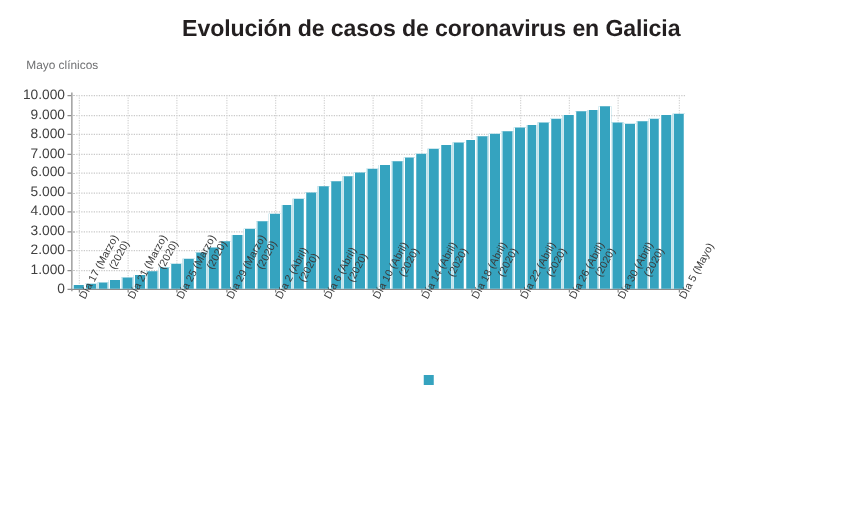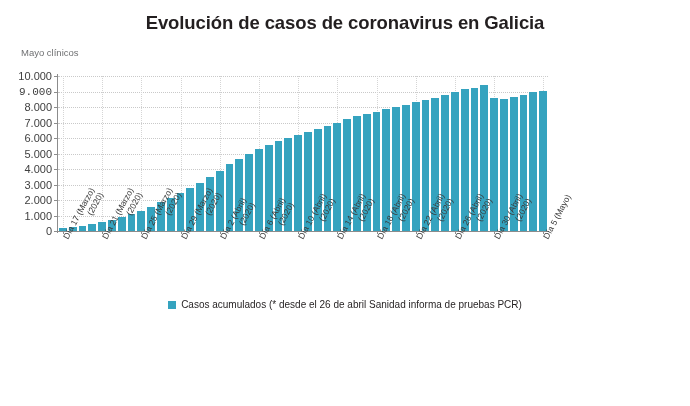--- a/index.html
+++ b/index.html
@@ -185,21 +185,21 @@
       <div class="bar" title="Día 1 (Mayo) (2020): 8500" style="left: 441px; width: 9.8px; height: 131.75px; background: rgb(53, 163, 191);"></div>
       <div class="bar" title="Día 2 (Mayo) (2020): 8650" style="left: 450.8px; width: 9.8px; height: 134.075px; background: rgb(53, 163, 191);"></div>
       <div class="bar" title="Día 3 (Mayo) (2020): 8800" style="left: 460.6px; width: 9.8px; height: 136.4px; background: rgb(53, 163, 191);"></div>
       <div class="bar" title="Día 4 (Mayo) (2020): 8950" style="left: 470.4px; width: 9.8px; height: 138.725px; background: rgb(53, 163, 191);"></div>
       <div class="bar" title="Día 5 (Mayo) (2020): 9050" style="left: 480.2px; width: 9.8px; height: 140.275px; background: rgb(53, 163, 191);"></div>
     </div>
 
   <div id="ytick-layer">
       <div class="ytick-label" style="left: 8px; width: 44px; top: 70px;">10.000</div>
       <div class="ytick-mark" style="top: 76px;"></div>
-      <div class="ytick-label" style="left: 8px; width: 44px; top: 85.5px; font-family: Liberation Mono, monospace;">9.000</div>
+      <div class="ytick-label" style="left: 8px; width: 44px; top: 85.5px;">9.000</div>
       <div class="ytick-mark" style="top: 91.5px;"></div>
       <div class="ytick-label" style="left: 8px; width: 44px; top: 101px;">8.000</div>
       <div class="ytick-mark" style="top: 107px;"></div>
       <div class="ytick-label" style="left: 8px; width: 44px; top: 116.5px;">7.000</div>
       <div class="ytick-mark" style="top: 122.5px;"></div>
       <div class="ytick-label" style="left: 8px; width: 44px; top: 132px;">6.000</div>
       <div class="ytick-mark" style="top: 138px;"></div>
       <div class="ytick-label" style="left: 8px; width: 44px; top: 147.5px;">5.000</div>
       <div class="ytick-mark" style="top: 153.5px;"></div>
       <div class="ytick-label" style="left: 8px; width: 44px; top: 163px;">4.000</div>
@@ -274,16 +274,16 @@
         <div>Día 30 (Abril)</div>
         <div style="text-align: right;">(2020)</div>
       </div>
       <div class="xtick-mark" style="left: 543.1px;"></div>
       <div class="xlabel" style="left: 541.1px; top: 236px;">
         <div>Día 5 (Mayo)</div>
       </div>
     </div>
 
   <div class="legend">
-    <span class="legend-swatch"></span><span>Casos acumulados (* desde el 26 de abril Sanidad informa de pruebas PCR)</span>
+    <span class="legend-swatch"></span>
   </div>
 
 </div>
 
 </body></html>

